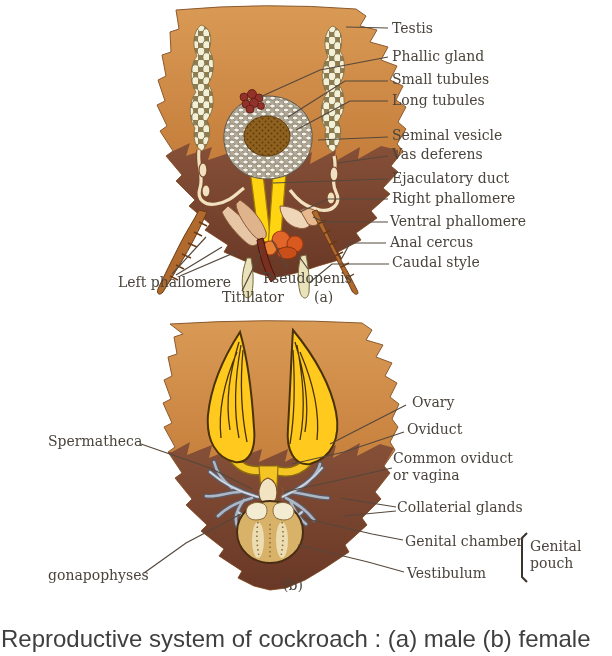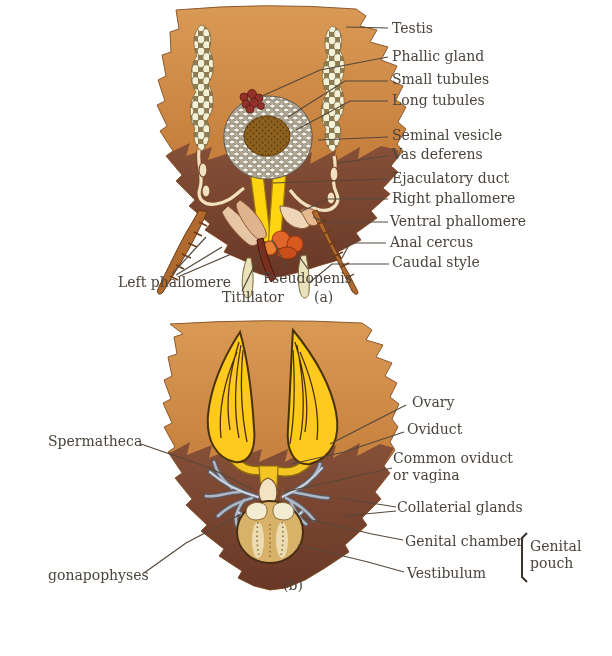--- a/index.html
+++ b/index.html
@@ -225,13 +225,14 @@
     <text class="lbl" x="397" y="512">Collaterial glands</text>
     <text class="lbl" x="405" y="546">Genital chamber</text>
     <text class="lbl" x="530" y="551">Genital</text>
     <text class="lbl" x="530" y="568">pouch</text>
     <text class="lbl" x="407" y="578">Vestibulum</text>
     <text class="lbl" x="48" y="580">gonapophyses</text>
     <text class="fig" x="283" y="590">(b)</text>
   </g>
 </svg>
 
+<div id="caption">Reproductive system of cockroach : (a) male (b) female</div>
 </div>
 
 </body></html>

